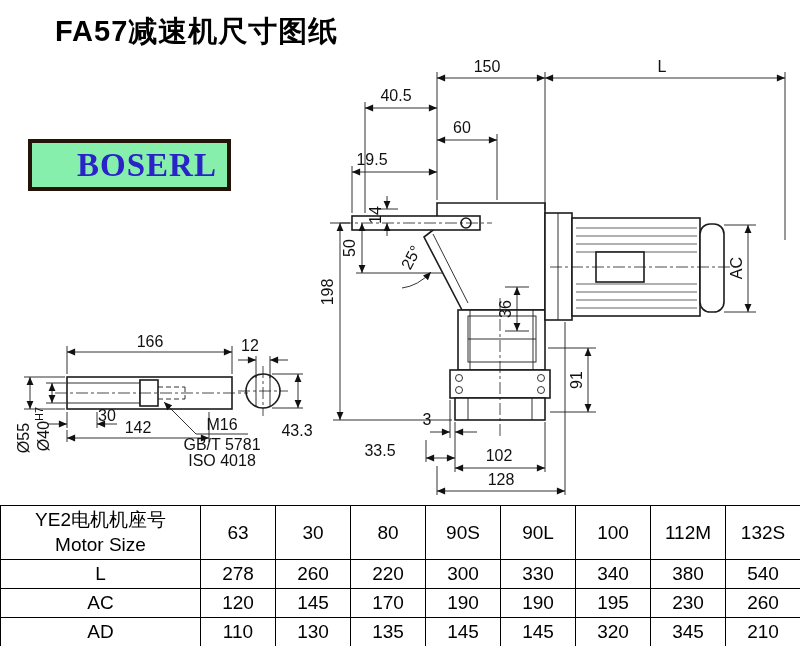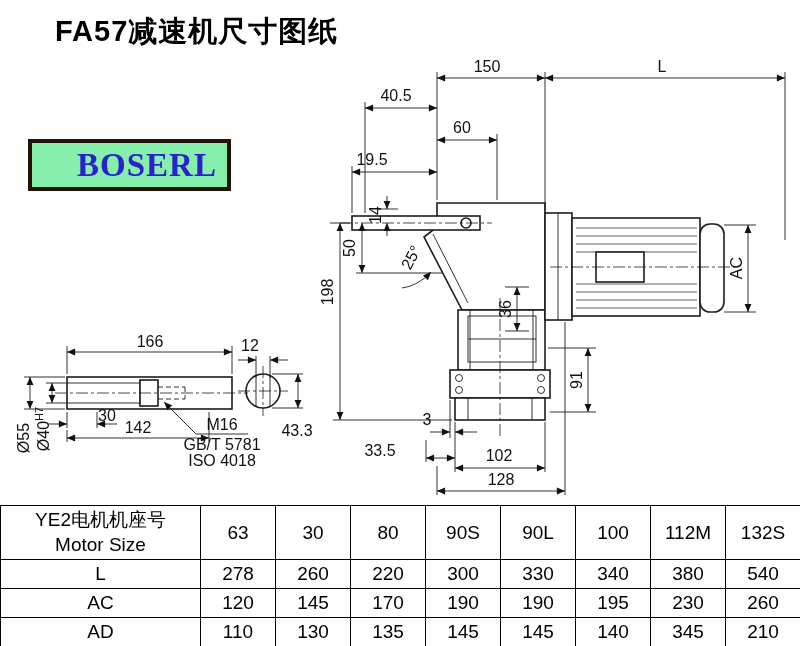--- a/index.html
+++ b/index.html
@@ -192,20 +192,20 @@
     <td>230</td>
     <td>260</td>
   </tr>
   <tr class="row">
     <td>AD</td>
     <td>110</td>
     <td>130</td>
     <td>135</td>
     <td>145</td>
     <td>145</td>
-    <td>140</td>
+    <td>320</td>
     <td>345</td>
     <td>210</td>
   </tr>
 </tbody>
     </table>
 
 </div>
 
 </body></html>

